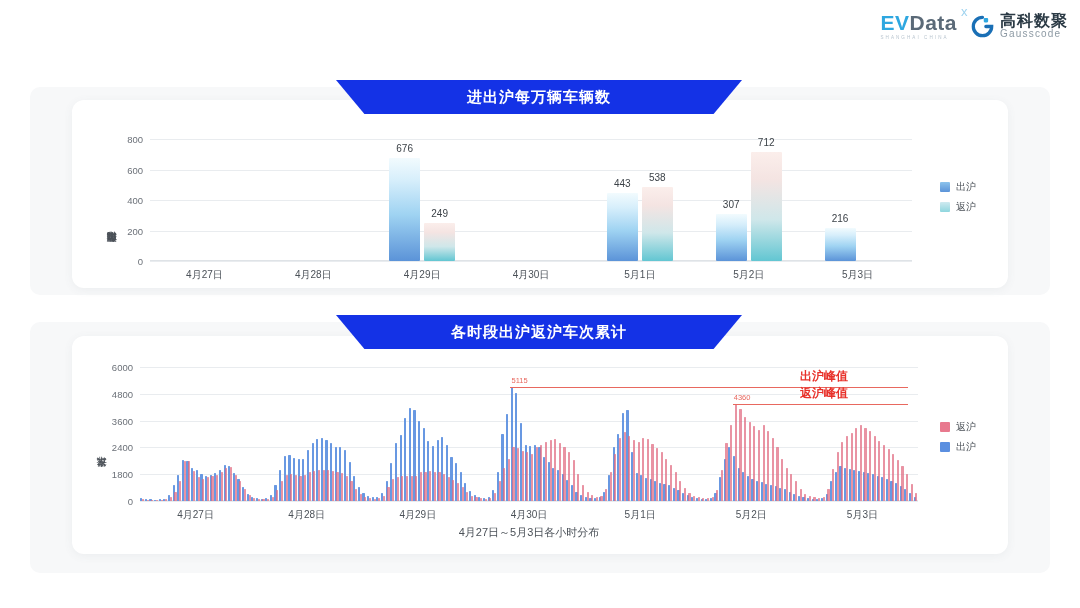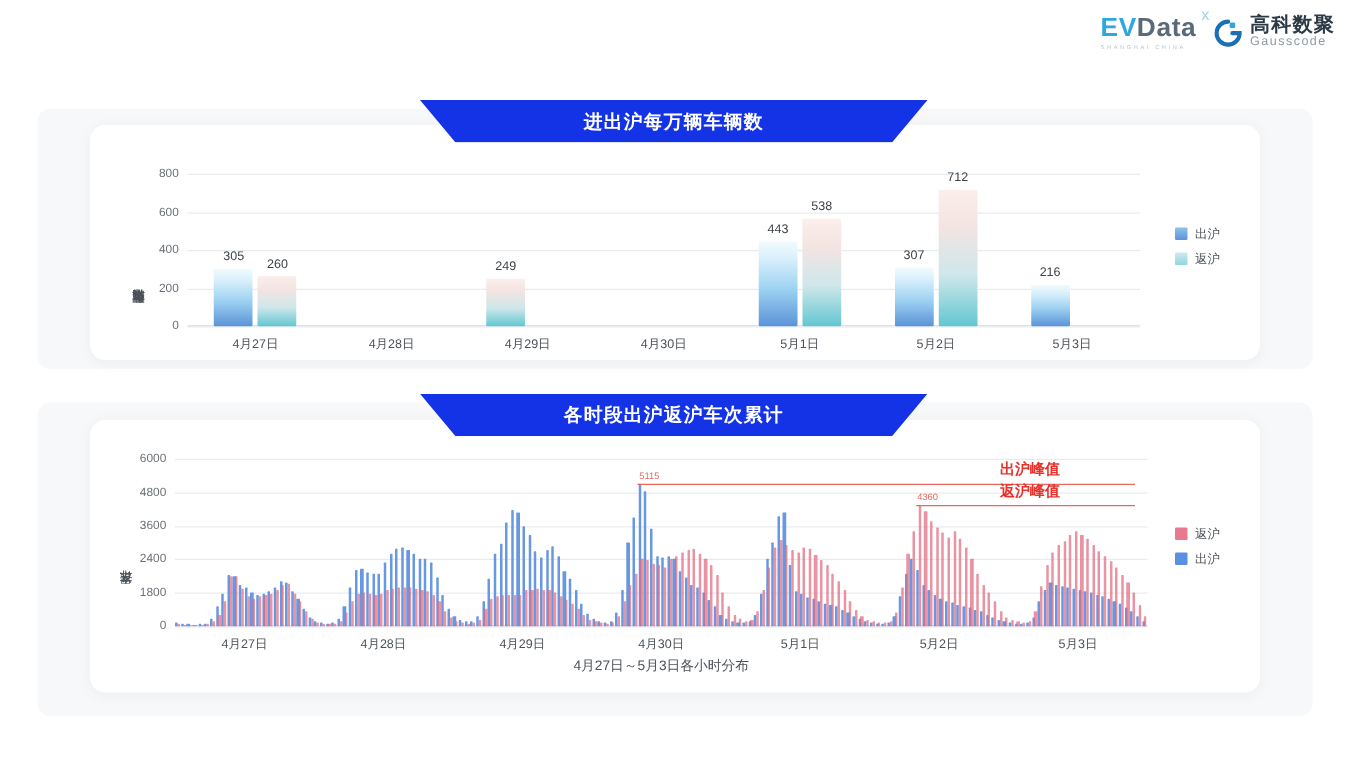--- a/index.html
+++ b/index.html
@@ -116,42 +116,37 @@
     <div class="ytick" style="top: 122px;">0</div>
     <div class="gridline" style="top: 91.5px;"></div>
     <div class="ytick" style="top: 91.5px;">200</div>
     <div class="gridline" style="top: 61px;"></div>
     <div class="ytick" style="top: 61px;">400</div>
     <div class="gridline" style="top: 30.5px;"></div>
     <div class="ytick" style="top: 30.5px;">600</div>
     <div class="gridline" style="top: 0px;"></div>
     <div class="ytick" style="top: 0px;">800</div>
     <div class="axisline"></div>
-    <div class="grp" style="left: 21.4286px;">
-      <div class="bar1 out" style="height: 46.5125px;">
-        <div class="vlab">305</div>
-      </div>
-      <div class="bar1 ret" style="height: 39.65px;">
-        <div class="vlab">260</div>
-      </div>
-    </div>
     <div class="xtick" style="left: 54.4286px;">4月27日</div>
     <div class="xtick" style="left: 163.286px;">4月28日</div>
     <div class="grp" style="left: 239.143px;">
+      <div class="bar1 out" style="height: 103.09px;">
+        <div class="vlab">676</div>
+      </div>
       <div class="bar1 ret" style="height: 37.9725px;">
         <div class="vlab">249</div>
       </div>
     </div>
     <div class="xtick" style="left: 272.143px;">4月29日</div>
     <div class="xtick" style="left: 381px;">4月30日</div>
     <div class="grp" style="left: 456.857px;">
       <div class="bar1 out" style="height: 67.5575px;">
         <div class="vlab">443</div>
       </div>
-      <div class="bar1 ret" style="height: 86px;">
+      <div class="bar1 ret" style="height: 74px;">
         <div class="vlab">538</div>
       </div>
     </div>
     <div class="xtick" style="left: 489.857px;">5月1日</div>
     <div class="grp" style="left: 565.714px;">
       <div class="bar1 out" style="height: 46.8175px;">
         <div class="vlab">307</div>
       </div>
       <div class="bar1 ret" style="height: 108.58px;">
         <div class="vlab">712</div>

